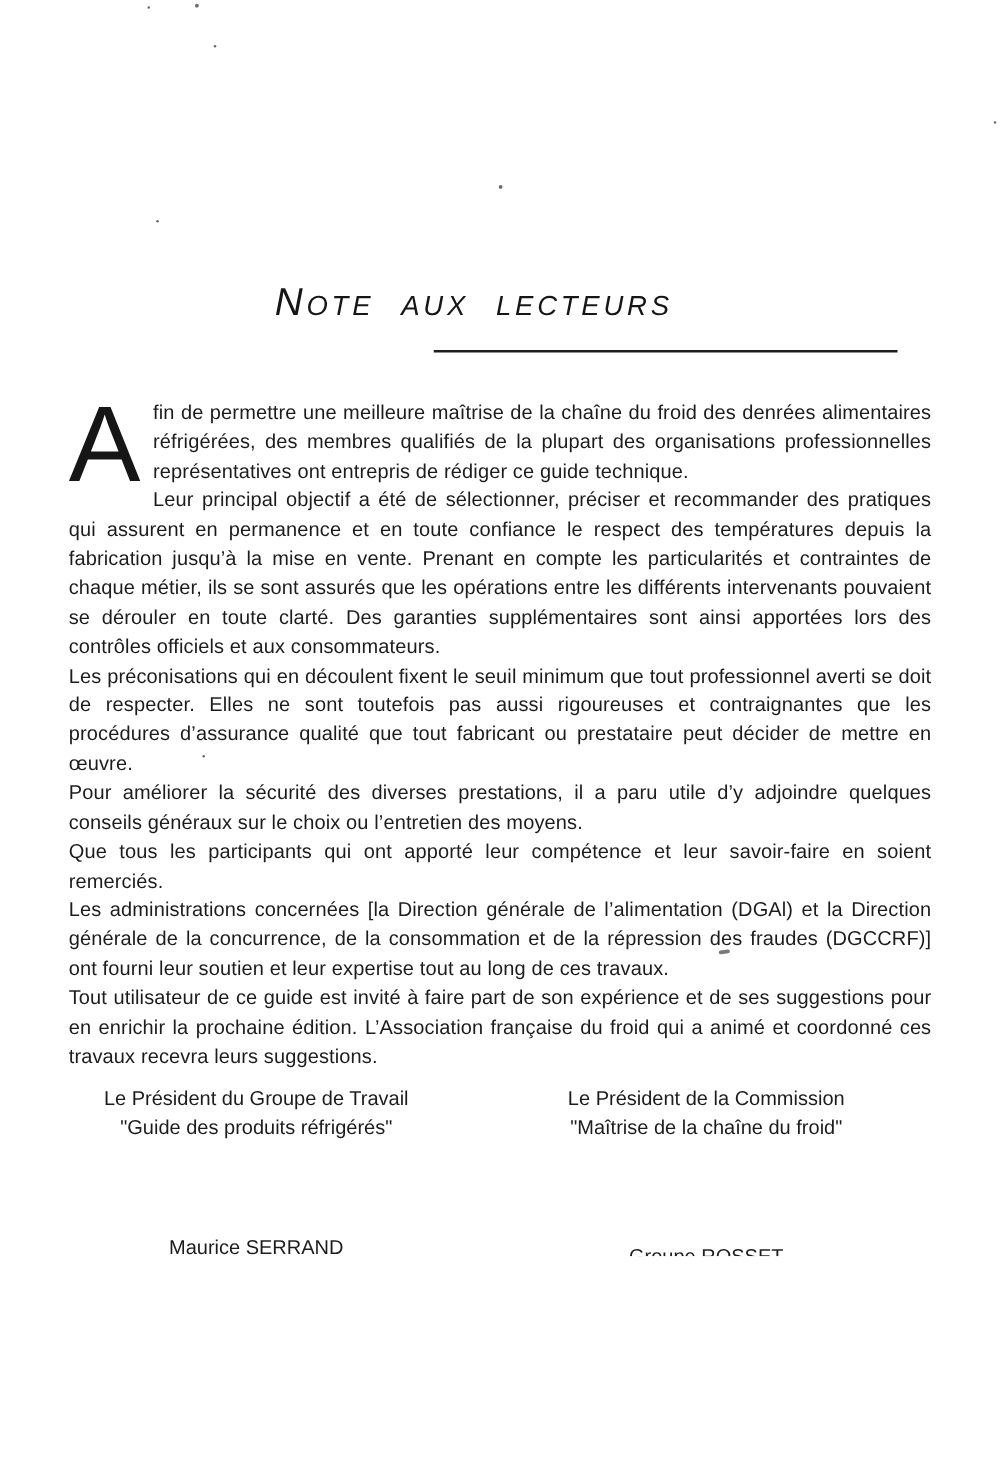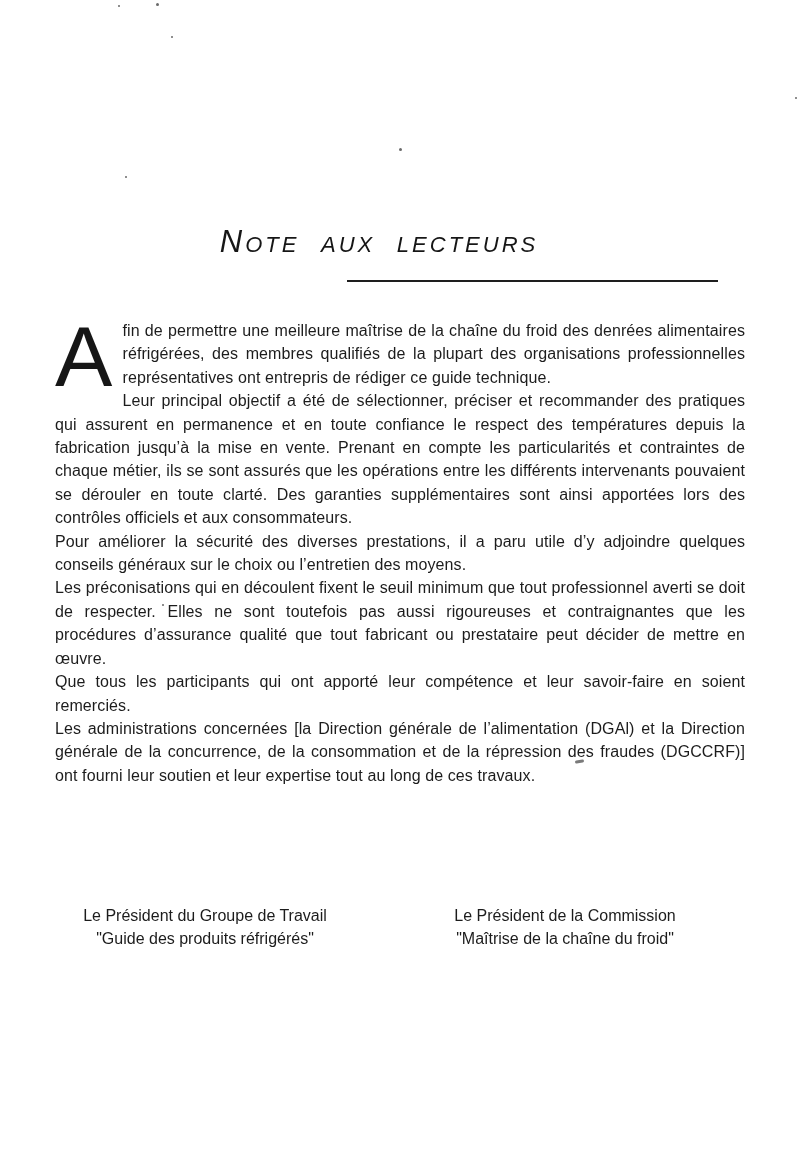--- a/index.html
+++ b/index.html
@@ -54,21 +54,20 @@
     font-weight: 400;
     color: #161616;
   }
   .signatures, .names {
     position: absolute;
     left: 0;
     width: 800px;
     display: flex;
     font-size: 16px;
     line-height: 23.4px;
-    margin-top: 36px;
   }
   .signatures { top: 868px; }
   .names { top: 987px; }
   .sig-col { text-align: center; }
   .col-left  { width: 330px; margin-left: 40px; }
   .col-right { width: 330px; margin-left: 30px; }
   .name-right-offset { transform: translateY(7px); display: inline-block; }
   .speck {
     position: absolute;
     background: #6a6a6a;
@@ -88,24 +87,25 @@
 
 <div class="page">
 
   <h1 class="doc-title">Note aux lecteurs</h1>
 
   <div class="title-rule"></div>
 
   <div class="body-text">
     <p><span class="dropcap">A</span><span>fin de permettre une meilleure maîtrise de la chaîne du froid des denrées alimentaires réfrigérées, des membres qualifiés de la plupart des organisations professionnelles représentatives ont entrepris de rédiger ce guide technique.</span></p>
     <p>Leur principal objectif a été de sélectionner, préciser et recommander des pratiques qui assurent en permanence et en toute confiance le respect des températures depuis la fabrication jusqu’à la mise en vente. Prenant en compte les particularités et contraintes de chaque métier, ils se sont assurés que les opérations entre les différents intervenants pouvaient se dérouler en toute clarté. Des garanties supplémentaires sont ainsi apportées lors des contrôles officiels et aux consommateurs.</p>
+    <p>Les préconisations qui en découlent fixent le seuil minimum que tout professionnel averti se doit de respecter. Elles ne sont toutefois pas aussi rigoureuses et contraignantes que les procédures d’assurance qualité que tout fabricant ou prestataire peut décider de mettre en œuvre.</p>
     <p>Pour améliorer la sécurité des diverses prestations, il a paru utile d’y adjoindre quelques conseils généraux sur le choix ou l’entretien des moyens.</p>
-    <p>Les préconisations qui en découlent fixent le seuil minimum que tout professionnel averti se doit de respecter. Elles ne sont toutefois pas aussi rigoureuses et contraignantes que les procédures d’assurance qualité que tout fabricant ou prestataire peut décider de mettre en œuvre.</p>
     <p>Que tous les participants qui ont apporté leur compétence et leur savoir-faire en soient remerciés.</p>
     <p>Les administrations concernées [la Direction générale de l’alimentation (DGAl) et la Direction générale de la concurrence, de la consommation et de la répression des fraudes (DGCCRF)] ont fourni leur soutien et leur expertise tout au long de ces travaux.</p>
+    <p>Tout utilisateur de ce guide est invité à faire part de son expérience et de ses suggestions pour en enrichir la prochaine édition. L’Association française du froid qui a animé et coordonné ces travaux recevra leurs suggestions.</p>
   </div>
 
   <div class="signatures">
     <div class="sig-col col-left">
       <div>Le Président du Groupe de Travail</div>
       <div>"Guide des produits réfrigérés"</div>
     </div>
     <div class="sig-col col-right">
       <div>Le Président de la Commission</div>
       <div>"Maîtrise de la chaîne du froid"</div>

